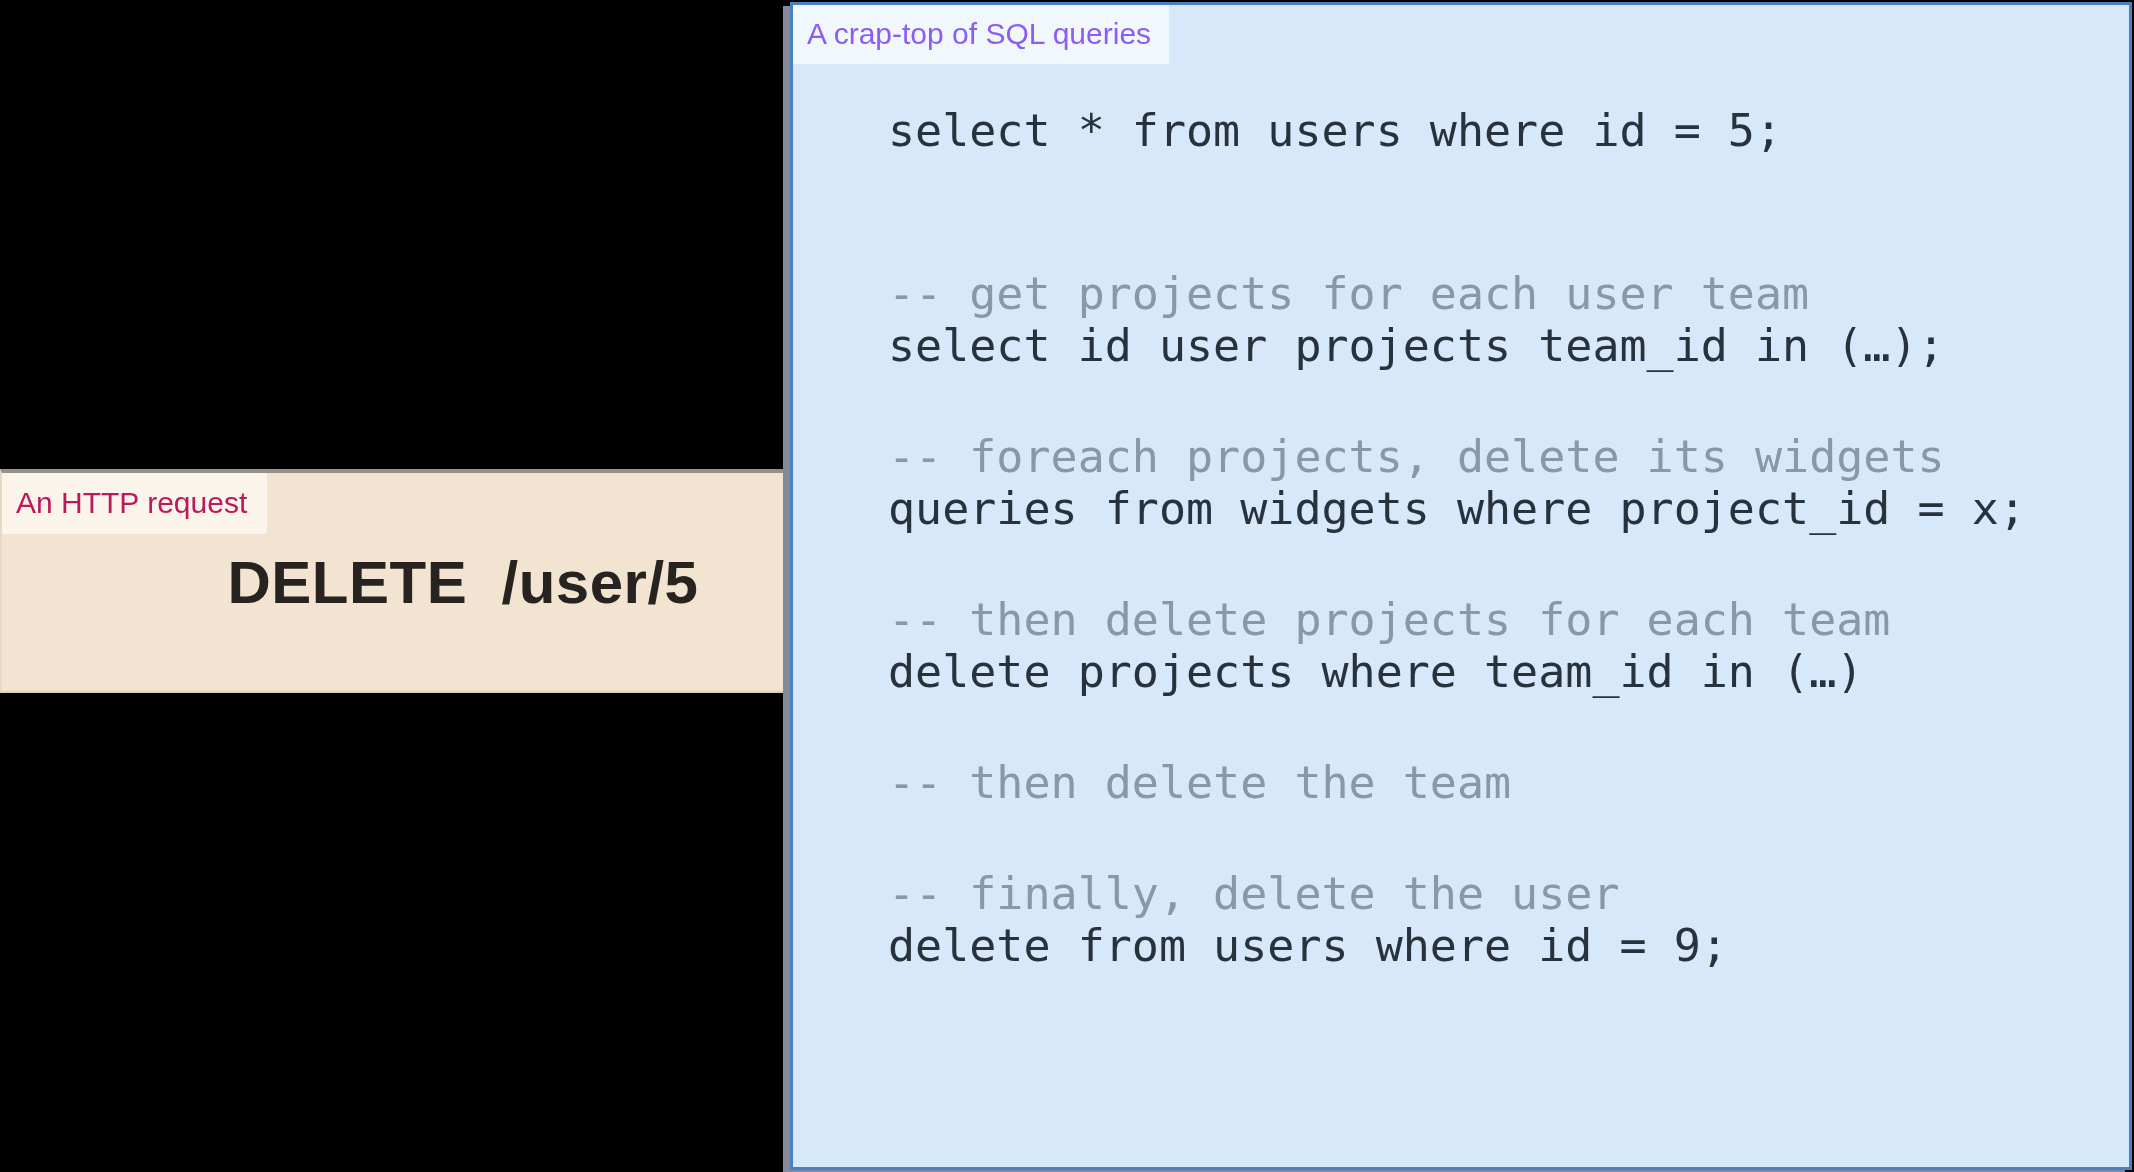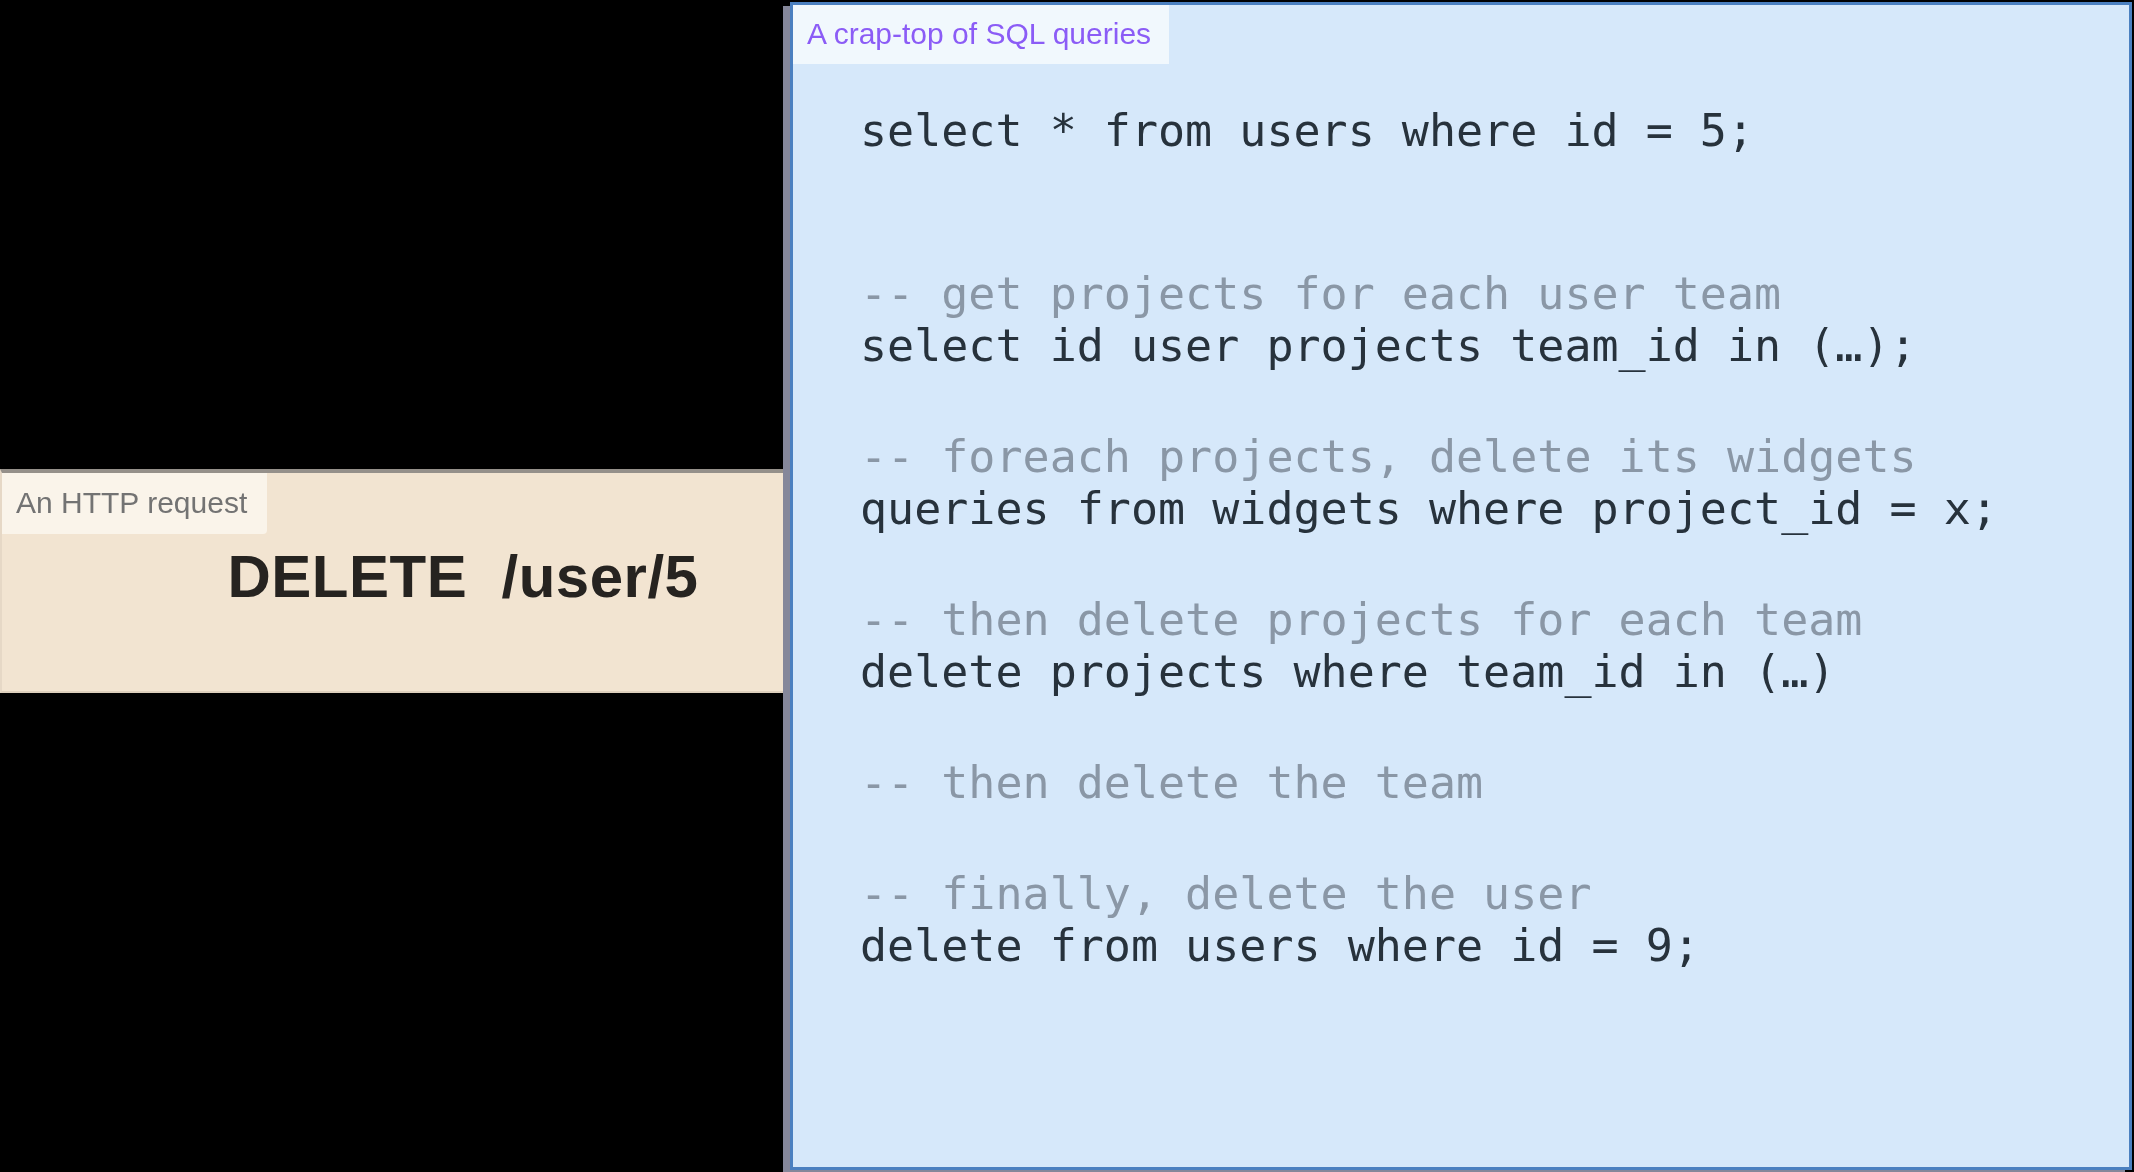--- a/index.html
+++ b/index.html
@@ -24,29 +24,29 @@
     height: 224px;
     box-sizing: border-box;
     background: #f2e4d1;
     border-top: 4px solid #95908a;
     border-left: 2px solid #e6d8c6;
     border-bottom: 2px solid #ded0bd;
   }
   .http-card .card-tag {
     display: inline-block;
     background: #faf4ea;
-    color: #737373;
+    color: #be185d;
     font-size: 30px;
     line-height: 34px;
     padding: 13px 20px 14px 14px;
     border-bottom-right-radius: 4px;
     white-space: pre;
   }
   .http-body {
-    margin-top: 8px;
+    margin-top: 14px;
     padding-left: 138px;
     text-align: center;
     font-size: 60px;
     font-weight: 700;
     color: #262320;
     white-space: pre;
     letter-spacing: 0.5px;
   }
 
   
@@ -65,21 +65,21 @@
     display: inline-block;
     background: #f1f8fd;
     color: #8b5cf6;
     font-size: 30px;
     line-height: 34px;
     padding: 12px 18px 13px 14px;
     white-space: pre;
   }
   .sql-code {
     margin-top: 41px;
-    padding-left: 67px;
+    padding-left: 95px;
     font-family: "DejaVu Sans Mono", monospace;
     font-size: 45px;
     color: #27323c;
   }
   .sql-line {
     height: 52px;
     line-height: 52px;
     white-space: pre;
   }
   .sql-line[data-type="comment"] { color: #8a97a6; margin-top: 7px; }

